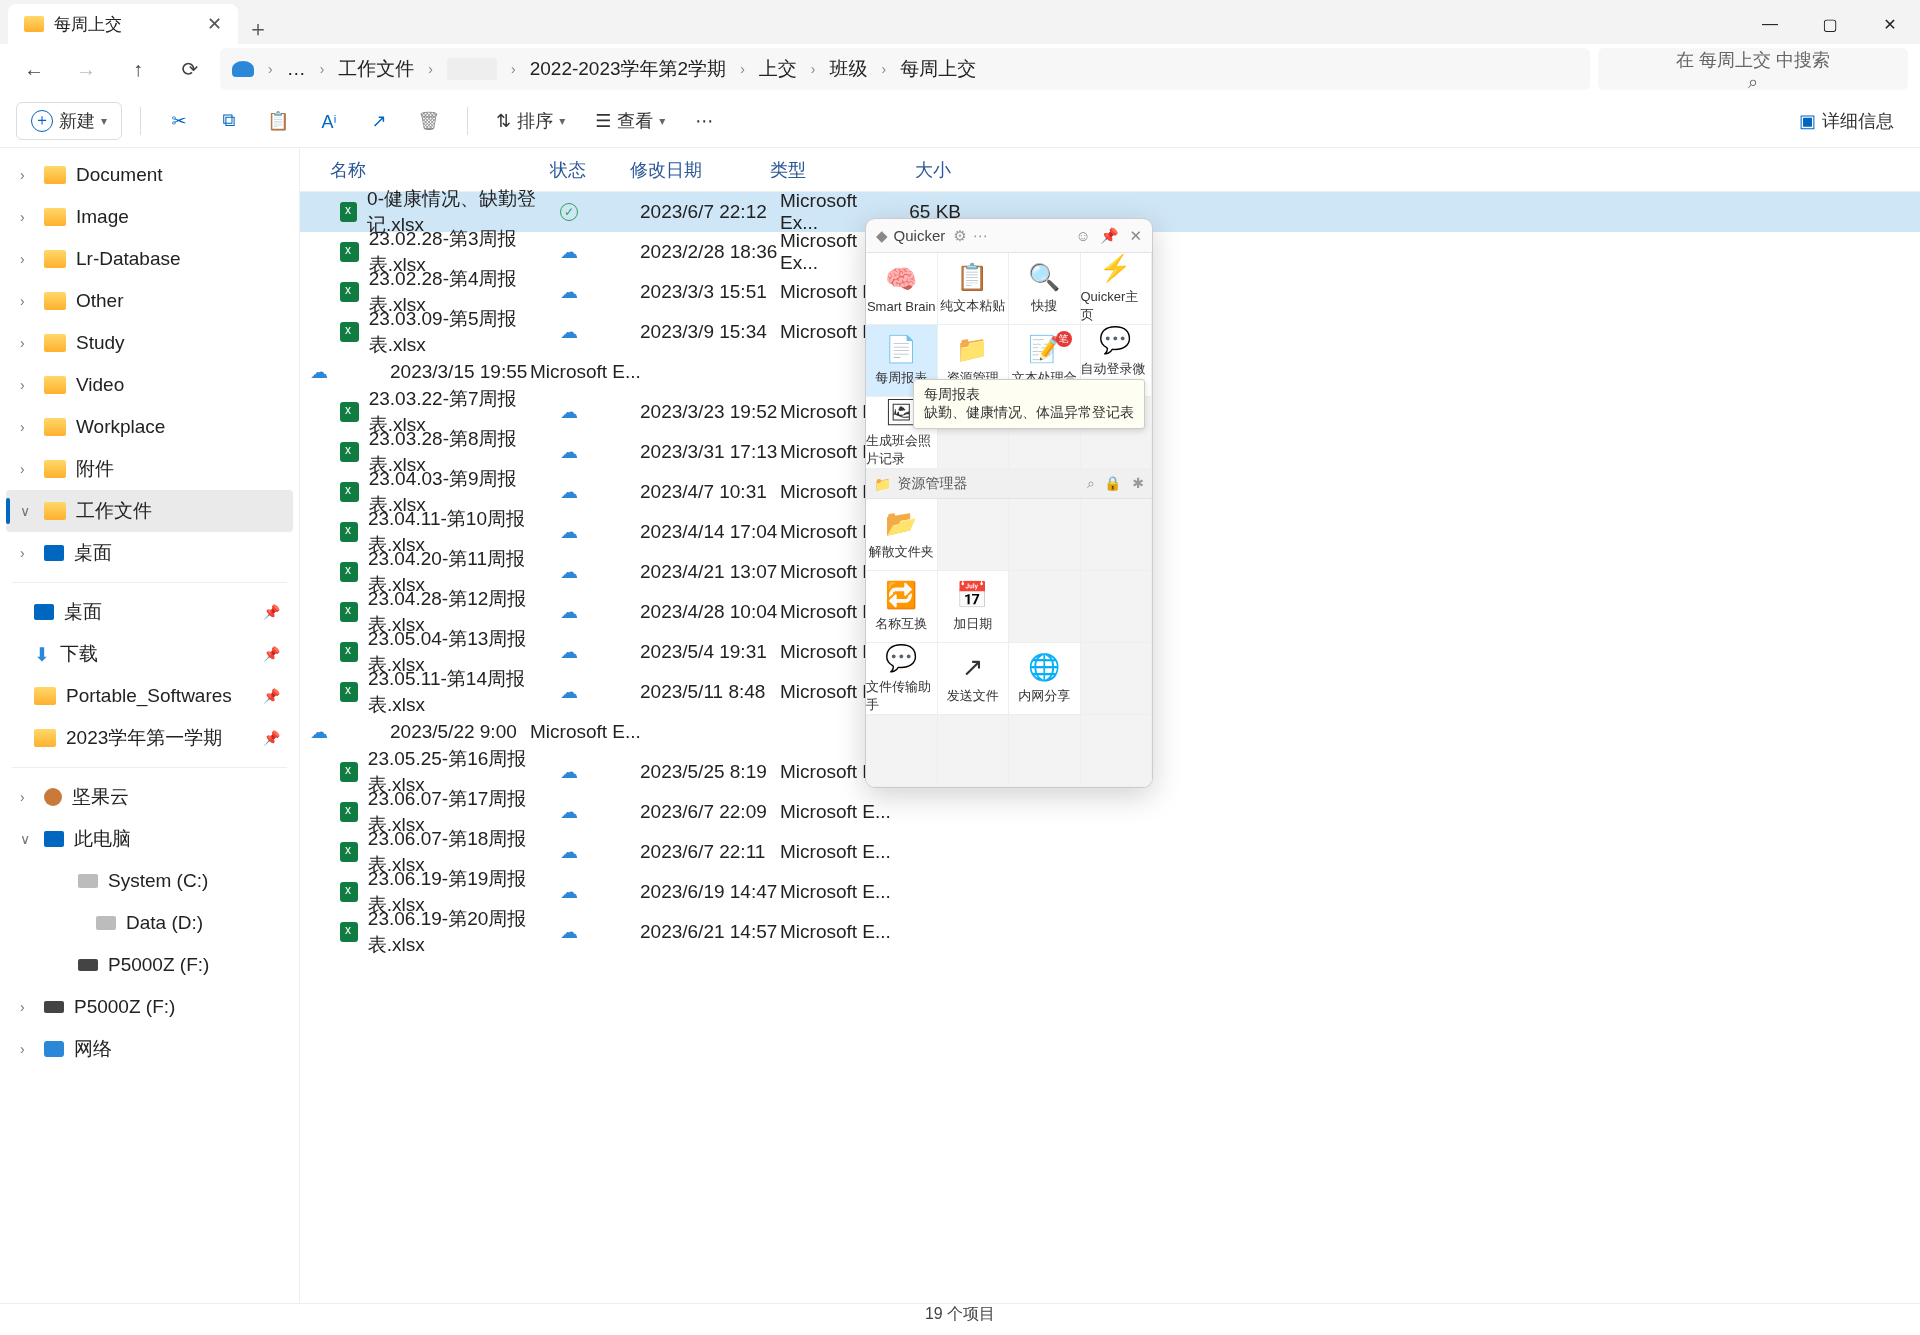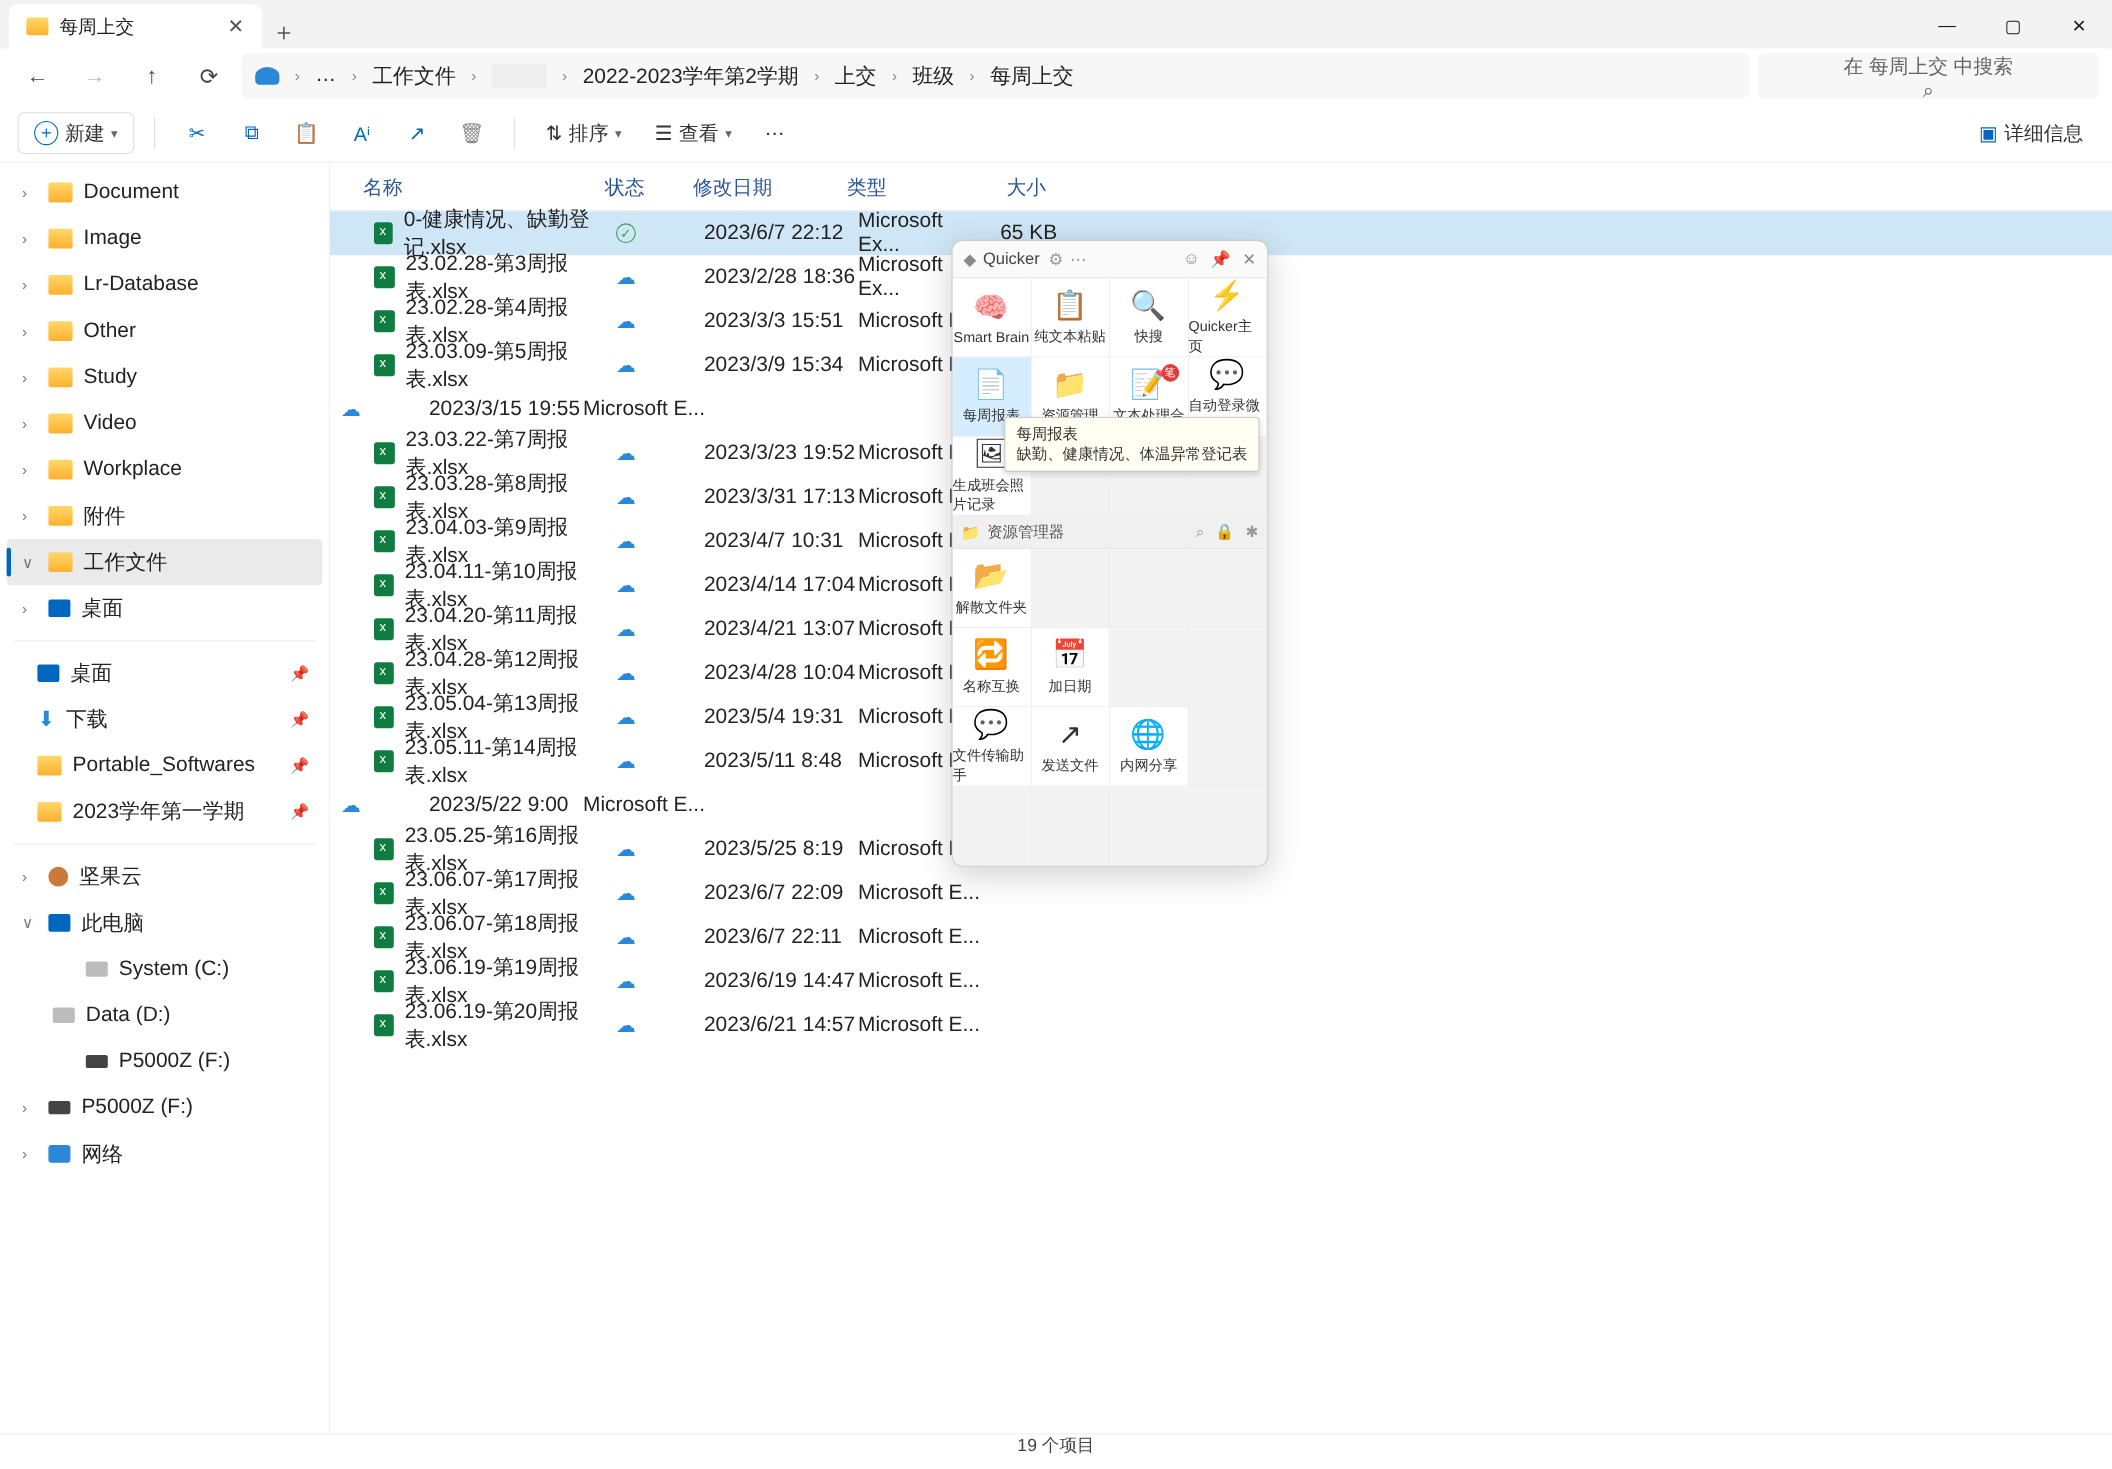--- a/index.html
+++ b/index.html
@@ -244,21 +244,21 @@
       <div class="side-item" style="">
       <span class="caret">∨</span>
       <span class="monitor-ico"></span>
       <span>此电脑</span>
       </div>
       <div class="side-item" style="padding-left:54px">
       <span class="caret"></span>
       <span class="drive-ico"></span>
       <span>System (C:)</span>
       </div>
-      <div class="side-item" style="padding-left:24px">
+      <div class="side-item" style="padding-left:72px">
       <span class="caret"></span>
       <span class="drive-ico"></span>
       <span>Data (D:)</span>
       </div>
       <div class="side-item" style="padding-left:54px">
       <span class="caret"></span>
       <span class="usb-ico"></span>
       <span>P5000Z (F:)</span>
       </div>
       <div class="side-item" style="">

